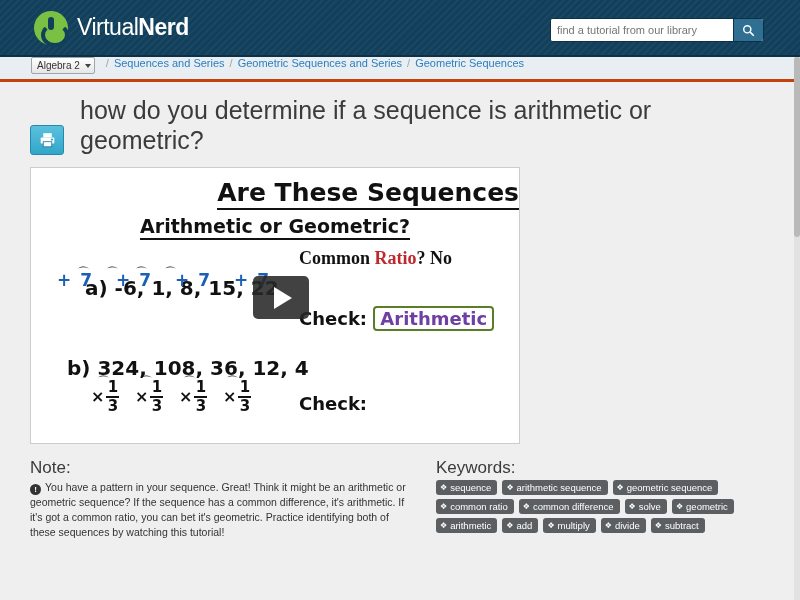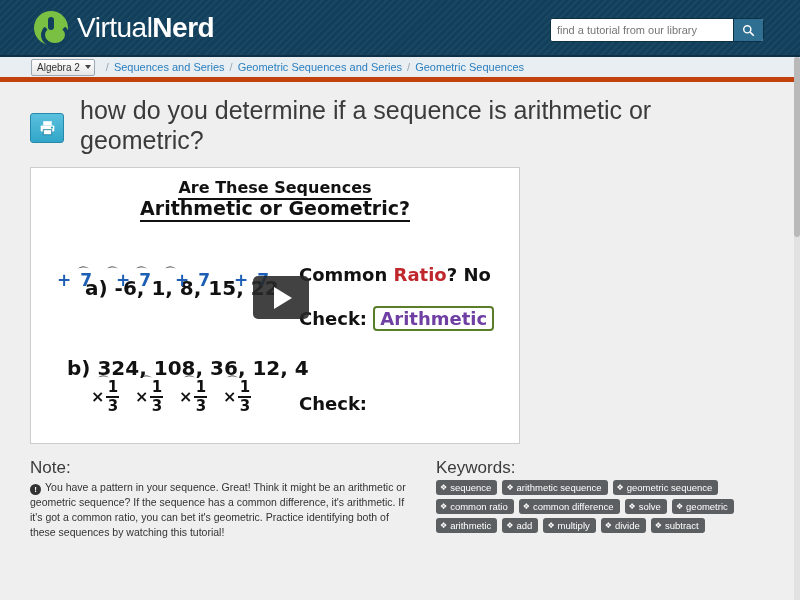--- a/index.html
+++ b/index.html
@@ -55,21 +55,21 @@
     content: "";
     position: absolute;
     left: 7px; top: 12px;
     width: 20px; height: 16px;
     border: 4px solid #12405c;
     border-top-color: transparent;
     border-radius: 50%;
   }
   .logo-text {
     margin-left: 9px;
-    font-size: 28px;
+    font-size: 23px;
     letter-spacing: -0.5px;
     color: #ffffff;
     font-weight: bold;
   }
   .logo-text .nerd { color: #ffffff; }
   .logo-text .virtual { color: #ffffff; font-weight: normal; }
 
   .search-box {
     position: absolute;
     right: 36px;
@@ -102,23 +102,22 @@
     align-items: center;
     justify-content: center;
     cursor: pointer;
   }
   .search-btn svg { display: block; }
 
   
   .breadcrumb {
     height: 25px;
     background: #e9eef2;
-    border-bottom: 5px solid #c2410c;
-    display: flex;
-    align-items: center;
+    border-bottom: 3px solid #c2410c;
+    display: flex;
     padding-left: 31px;
     font-size: 11px;
     color: #6b7a85;
   }
   .crumb-select {
     display: inline-flex;
     align-items: center;
     height: 17px;
     border: 1px solid #9aa7b0;
     background: linear-gradient(#ffffff, #e6e6e6);
@@ -135,21 +134,21 @@
     border-right: 3px solid transparent;
     border-top: 4px solid #444;
     display: inline-block;
   }
   .crumb-sep { margin: 0 5px; color: #9aa7b0; }
   .crumb-link { color: #2a7fbf; text-decoration: none; cursor: pointer; }
 
   
   .title-row {
     display: flex;
-    align-items: center;
+    align-items: flex-end;
     padding: 13px 30px 0 30px;
   }
   .print-btn {
     width: 34px; height: 30px;
     background: linear-gradient(#5bc0de, #31a6c9);
     border: 1px solid #2489ab;
     border-radius: 3px;
     display: flex;
     align-items: center;
     justify-content: center;
@@ -176,28 +175,29 @@
     border: 1px solid #cccccc;
     overflow: hidden;
   }
   .wb {
     position: absolute;
     inset: 0;
     font-family: "DejaVu Sans", sans-serif;
     color: #111;
   }
   .wb-title {
-    text-align: center;
+    text-align: right;
     margin-top: 10px;
-    font-size: 16px;
+    font-size: 25px;
     font-weight: bold;
   }
   .wb-title span { border-bottom: 2px solid #111; padding-bottom: 1px; }
   .wb-title2 {
     text-align: center;
+    margin-top: 8px;
     font-size: 19px;
     font-weight: bold;
   }
   .wb-title2 span { border-bottom: 2px solid #111; padding-bottom: 1px; }
 
   .seq-row {
     position: absolute;
     font-size: 20px;
     font-weight: bold;
   }
@@ -240,21 +240,21 @@
     font-size: 13px;
     letter-spacing: 30px;
   }
 
   .rhs {
     position: absolute;
     left: 268px;
     font-size: 18px;
     font-weight: bold;
   }
-  .r1 { top: 96px; }
+  .r1 { top: 80px; font-family: Liberation Serif, serif; }
   .r2 { top: 110px; }
   .r3 { top: 140px; }
   .r4 { top: 190px; }
   .r5 { top: 225px; }
   .red { color: #c0272d; }
   .purple { color: #6f3fa3; }
   .green { color: #2f8f2f; }
   .boxed {
     border: 2px solid #5a7d2a;
     border-radius: 4px;

